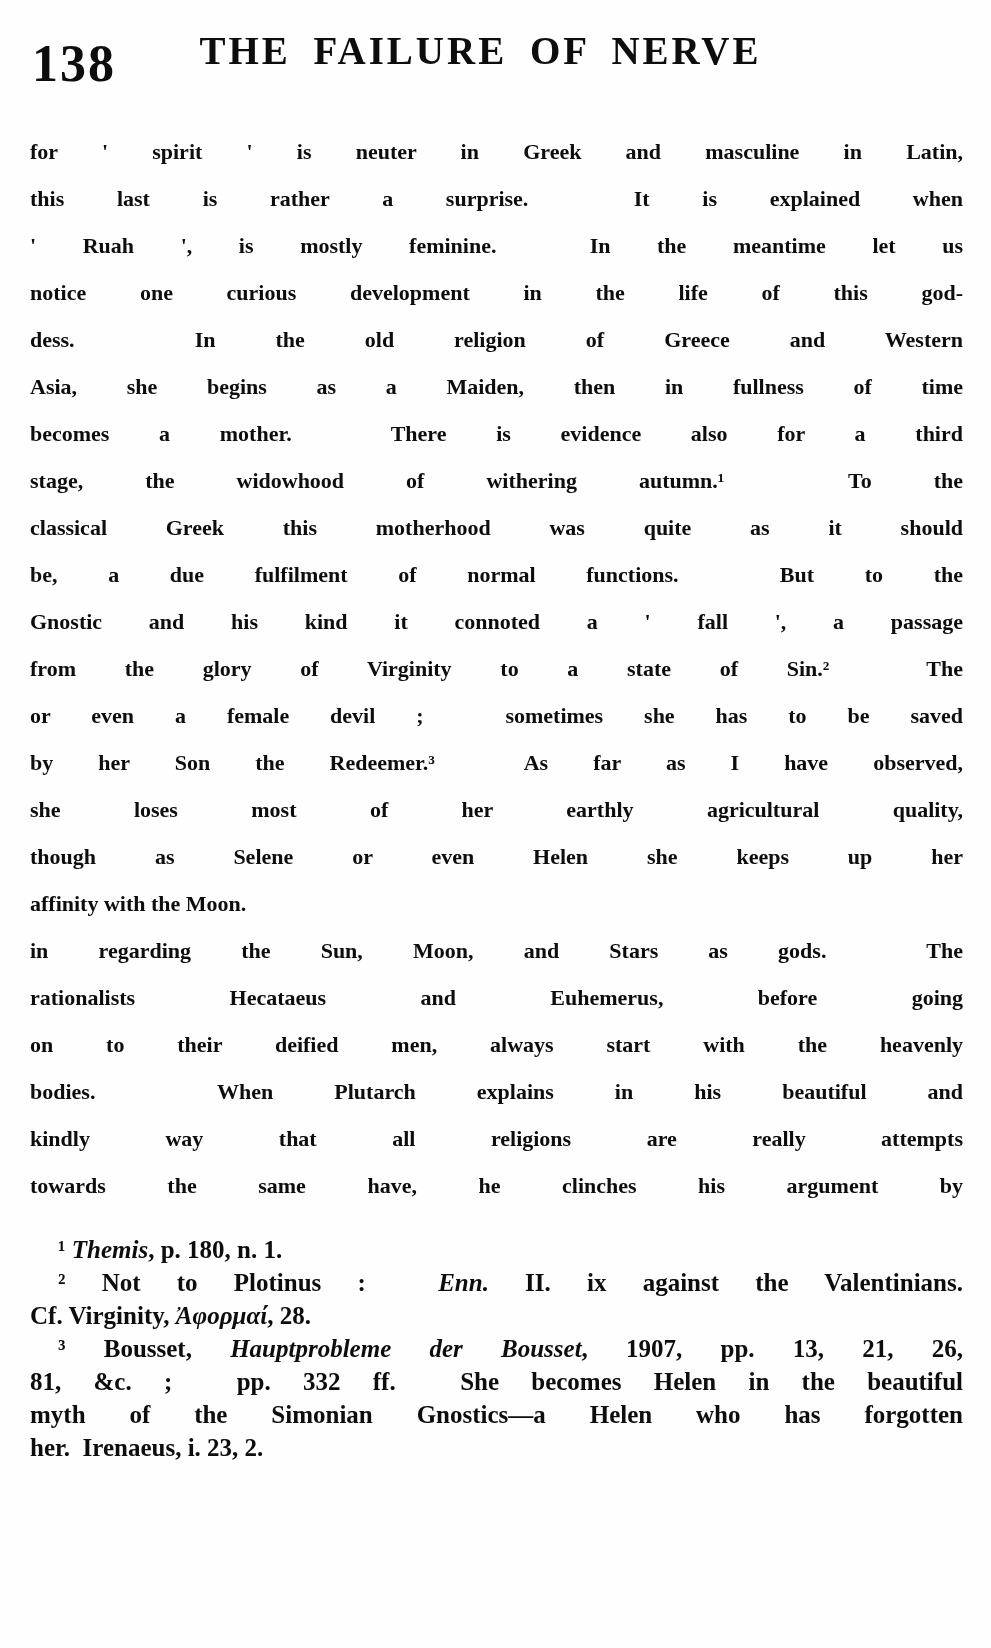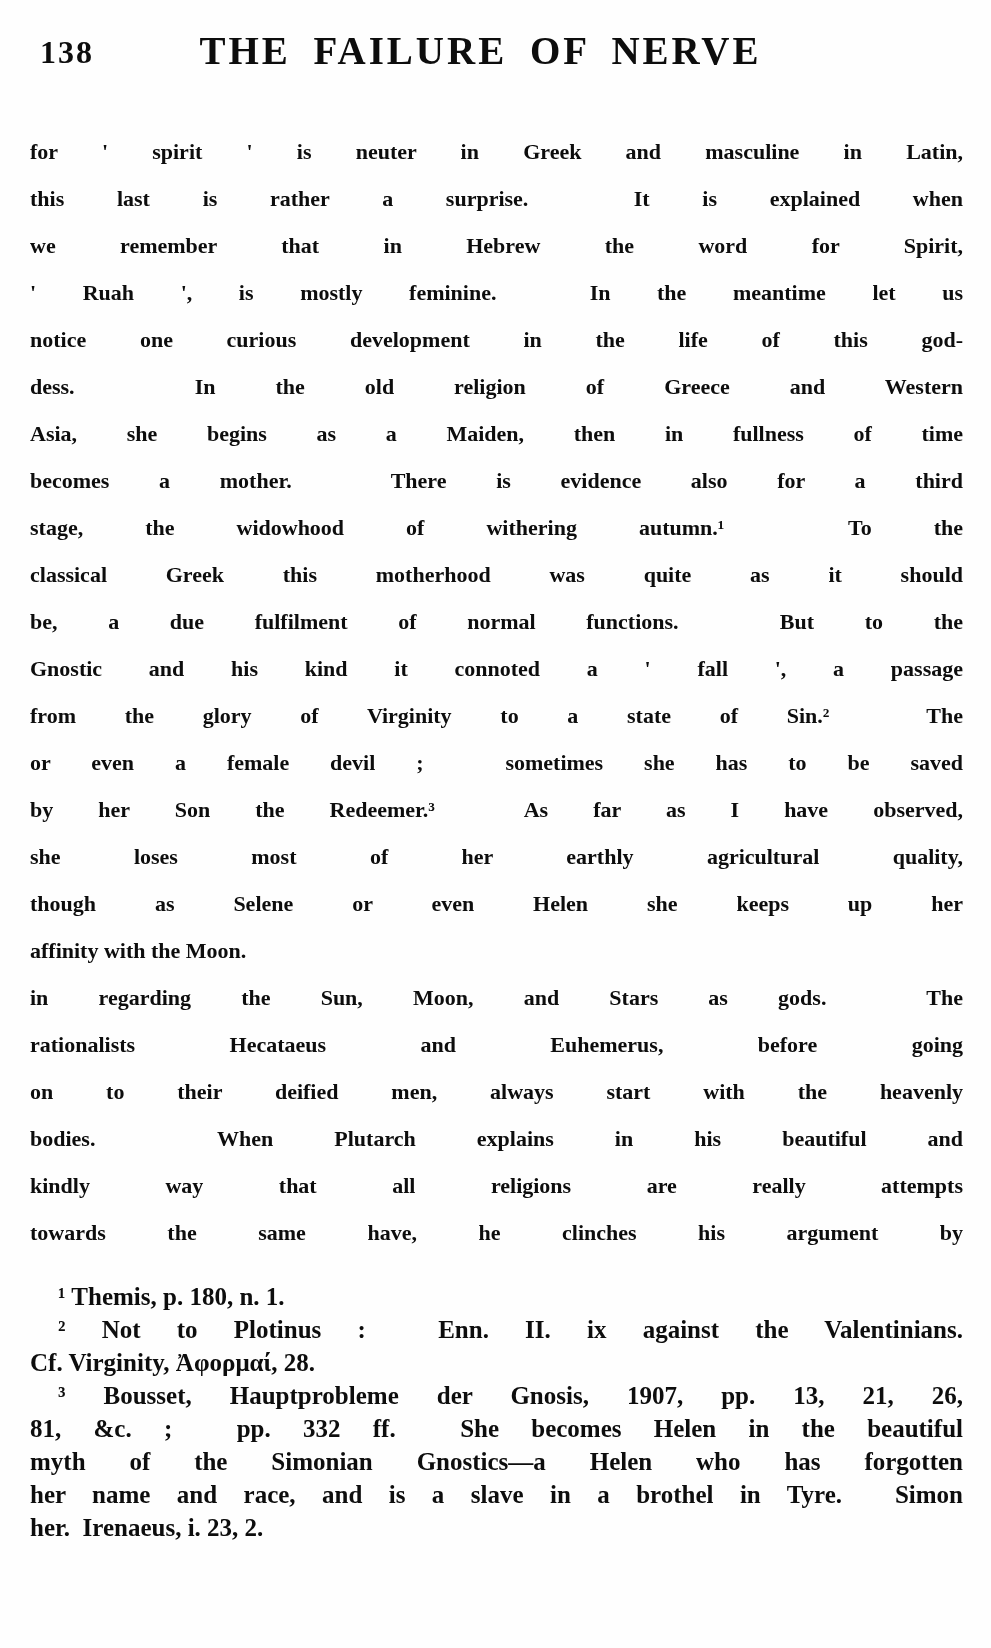--- a/index.html
+++ b/index.html
@@ -18,23 +18,23 @@
     padding: 24px 28px 0 30px;
     overflow: hidden;
   }
   .page-header {
     position: relative;
     height: 56px;
     margin-top: 4px;
   }
   .page-number {
     position: absolute;
-    left: 10px;
+    left: 2px;
     top: 6px;
-    font-size: 32px;
+    font-size: 52px;
     font-weight: 700;
     letter-spacing: 2px;
   }
   .running-title {
     position: absolute;
     left: 8px;
     right: 40px;
     top: 0;
     text-align: center;
     font-size: 39px;
@@ -57,35 +57,34 @@
   }
   .line {
     white-space: normal;
   }
   .jl {
     text-align: justify;
     text-align-last: justify;
   }
   .ind { text-indent: 38px; }
   .find { text-indent: 28px; }
-  .it { }
+  .it { font-style: italic; }
 </style>
 </head>
 <body>
 
 <div class="page" style="background: rgb(254, 254, 254); color: rgb(13, 13, 13);">
   <div class="page-header">
     <span class="page-number">138</span>
     <span class="running-title">THE FAILURE OF NERVE</span>
   </div>
   <div class="body-text">
       <div>
         <div class="line jl"><span>for ' spirit ' is neuter in Greek and masculine in Latin,</span></div>
         <div class="line jl"><span>this last is rather a surprise.&nbsp; It is explained when</span></div>
-        <div class="line jl"><span>we remember that in Hebrew the word for Spirit,</span></div>
         <div class="line jl"><span>' Ruah ', is mostly feminine.&nbsp; In the meantime let us</span></div>
         <div class="line jl"><span>notice one curious development in the life of this god-</span></div>
         <div class="line jl"><span>dess.&nbsp; In the old religion of Greece and Western</span></div>
         <div class="line jl"><span>Asia, she begins as a Maiden, then in fullness of time</span></div>
         <div class="line jl"><span>becomes a mother.&nbsp; There is evidence also for a third</span></div>
         <div class="line jl"><span>stage, the widowhood of withering autumn.¹&nbsp; To the</span></div>
         <div class="line jl"><span>classical Greek this motherhood was quite as it should</span></div>
         <div class="line jl"><span>be, a due fulfilment of normal functions.&nbsp; But to the</span></div>
         <div class="line jl"><span>Gnostic and his kind it connoted a ' fall ', a passage</span></div>
         <div class="line jl"><span>from the glory of Virginity to a state of Sin.²&nbsp; The</span></div>
@@ -106,20 +105,19 @@
     </div>
   <div class="footnotes">
       <div>
         <div class="line find"><span>¹ </span><span class="it">Themis</span><span>, p. 180, n. 1.</span></div>
       </div>
       <div>
         <div class="line jl find"><span>² Not to Plotinus :&nbsp; </span><span class="it">Enn.</span><span> II. ix against the Valentinians.</span></div>
         <div class="line"><span>Cf. Virginity, </span><span class="it">Ἀφορμαί</span><span>, 28.</span></div>
       </div>
       <div>
-        <div class="line jl find"><span>³ Bousset, </span><span class="it">Hauptprobleme der Gnosis</span><span>, 1907, pp. 13, 21, 26,</span></div>
+        <div class="line jl find"><span>³ Bousset, </span><span class="it">Hauptprobleme der Bousset</span><span>, 1907, pp. 13, 21, 26,</span></div>
         <div class="line jl"><span>81, &amp;c. ;&nbsp; pp. 332 ff.&nbsp; She becomes Helen in the beautiful</span></div>
         <div class="line jl"><span>myth of the Simonian Gnostics—a Helen who has forgotten</span></div>
-        <div class="line jl"><span>her name and race, and is a slave in a brothel in Tyre.&nbsp; Simon</span></div>
         <div class="line"><span>her.&nbsp; Irenaeus, i. 23, 2.</span></div>
       </div>
     </div>
 </div>
 
 </body></html>

